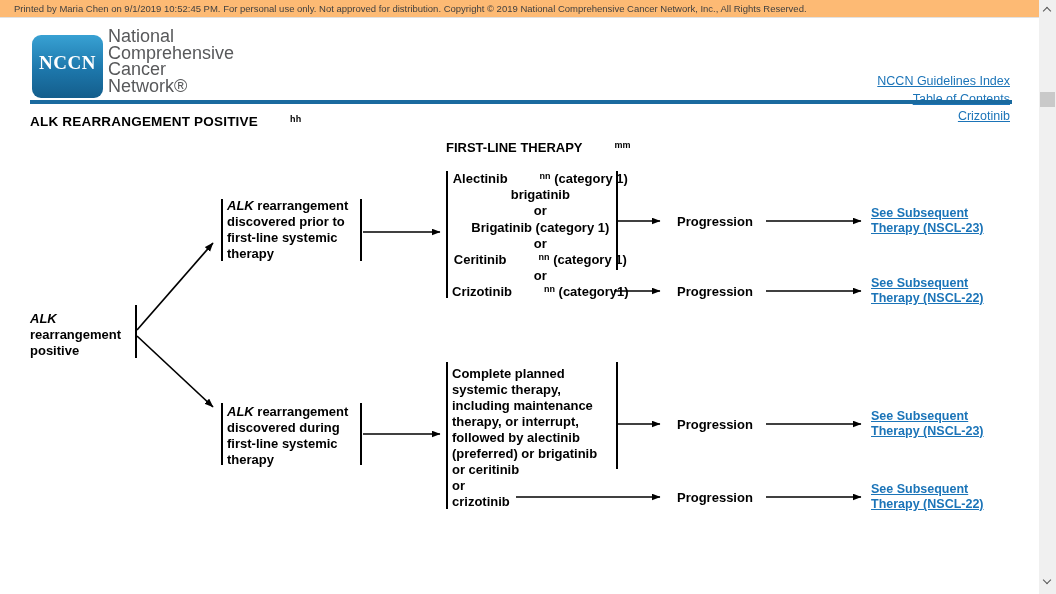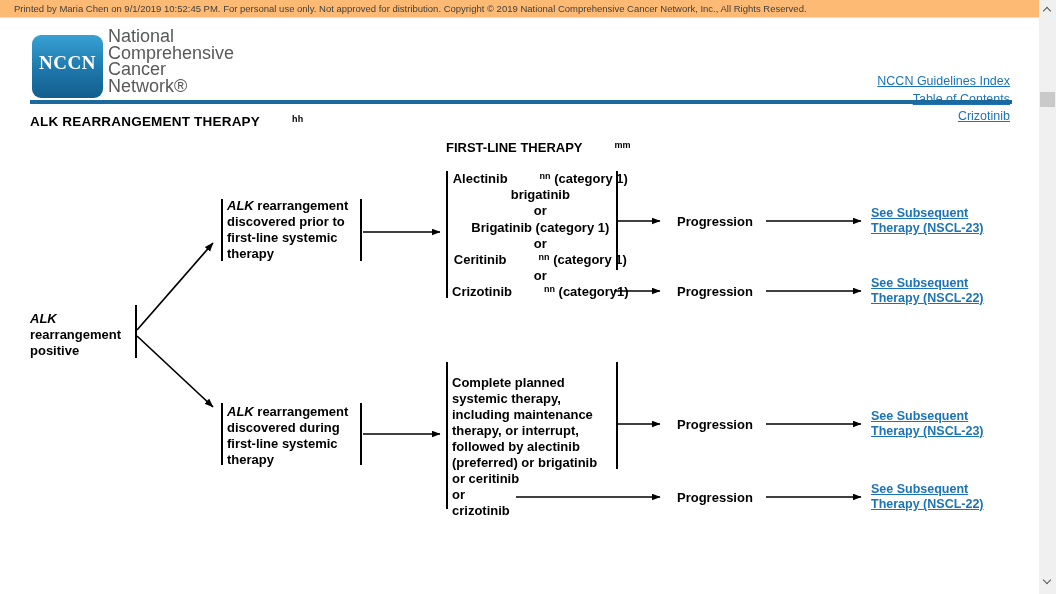--- a/index.html
+++ b/index.html
@@ -94,21 +94,21 @@
     <div>Cancer</div>
     <div>Network®</div>
   </div>
   <div class="nav">
     <a>NCCN Guidelines Index</a>
     <a>Table of Contents</a>
     <a>Crizotinib</a>
   </div>
   <div class="rule"></div>
 
-  <div class="section-title"><span>ALK REARRANGEMENT THERAPY</span><sup class="fn">hh</sup></div>
+  <div class="section-title"><span>ALK REARRANGEMENT POSITIVE</span><sup class="fn">hh</sup></div>
   <div class="column-title"><span>FIRST-LINE THERAPY</span><sup class="fn">mm</sup></div>
 
   <svg class="connectors" width="1056" height="594" viewBox="0 0 1056 594">
     <defs>
       <marker id="arr" markerWidth="11" markerHeight="8" refX="8.5" refY="3.5" orient="auto" markerUnits="userSpaceOnUse">
         <path d="M0,0 L9,3.5 L0,7 z" fill="#000"></path>
       </marker>
     </defs>
 
     <line x1="136" y1="305" x2="136" y2="358" stroke="#000" stroke-width="2"></line>
@@ -162,21 +162,21 @@
     <div><span>Alectinib</span><sup class="fn">nn</sup><span> (category 1)</span></div>
     <div>brigatinib</div>
     <div>or</div>
     <div>Brigatinib (category 1)</div>
     <div>or</div>
     <div><span>Ceritinib</span><sup class="fn">nn</sup><span> (category 1)</span></div>
     <div>or</div>
     <div><span>Crizotinib</span><sup class="fn">nn</sup><span> (category1)</span></div>
   </div>
 
-  <div class="node" style="left:452px; top:375px;">
+  <div class="node" style="left:452px; top:366px;">
     <div>Complete planned</div>
     <div>systemic therapy,</div>
     <div>including maintenance</div>
     <div>therapy, or interrupt,</div>
     <div>followed by alectinib</div>
     <div>(preferred) or brigatinib</div>
     <div>or ceritinib</div>
     <div>or</div>
     <div>crizotinib</div>
   </div>

